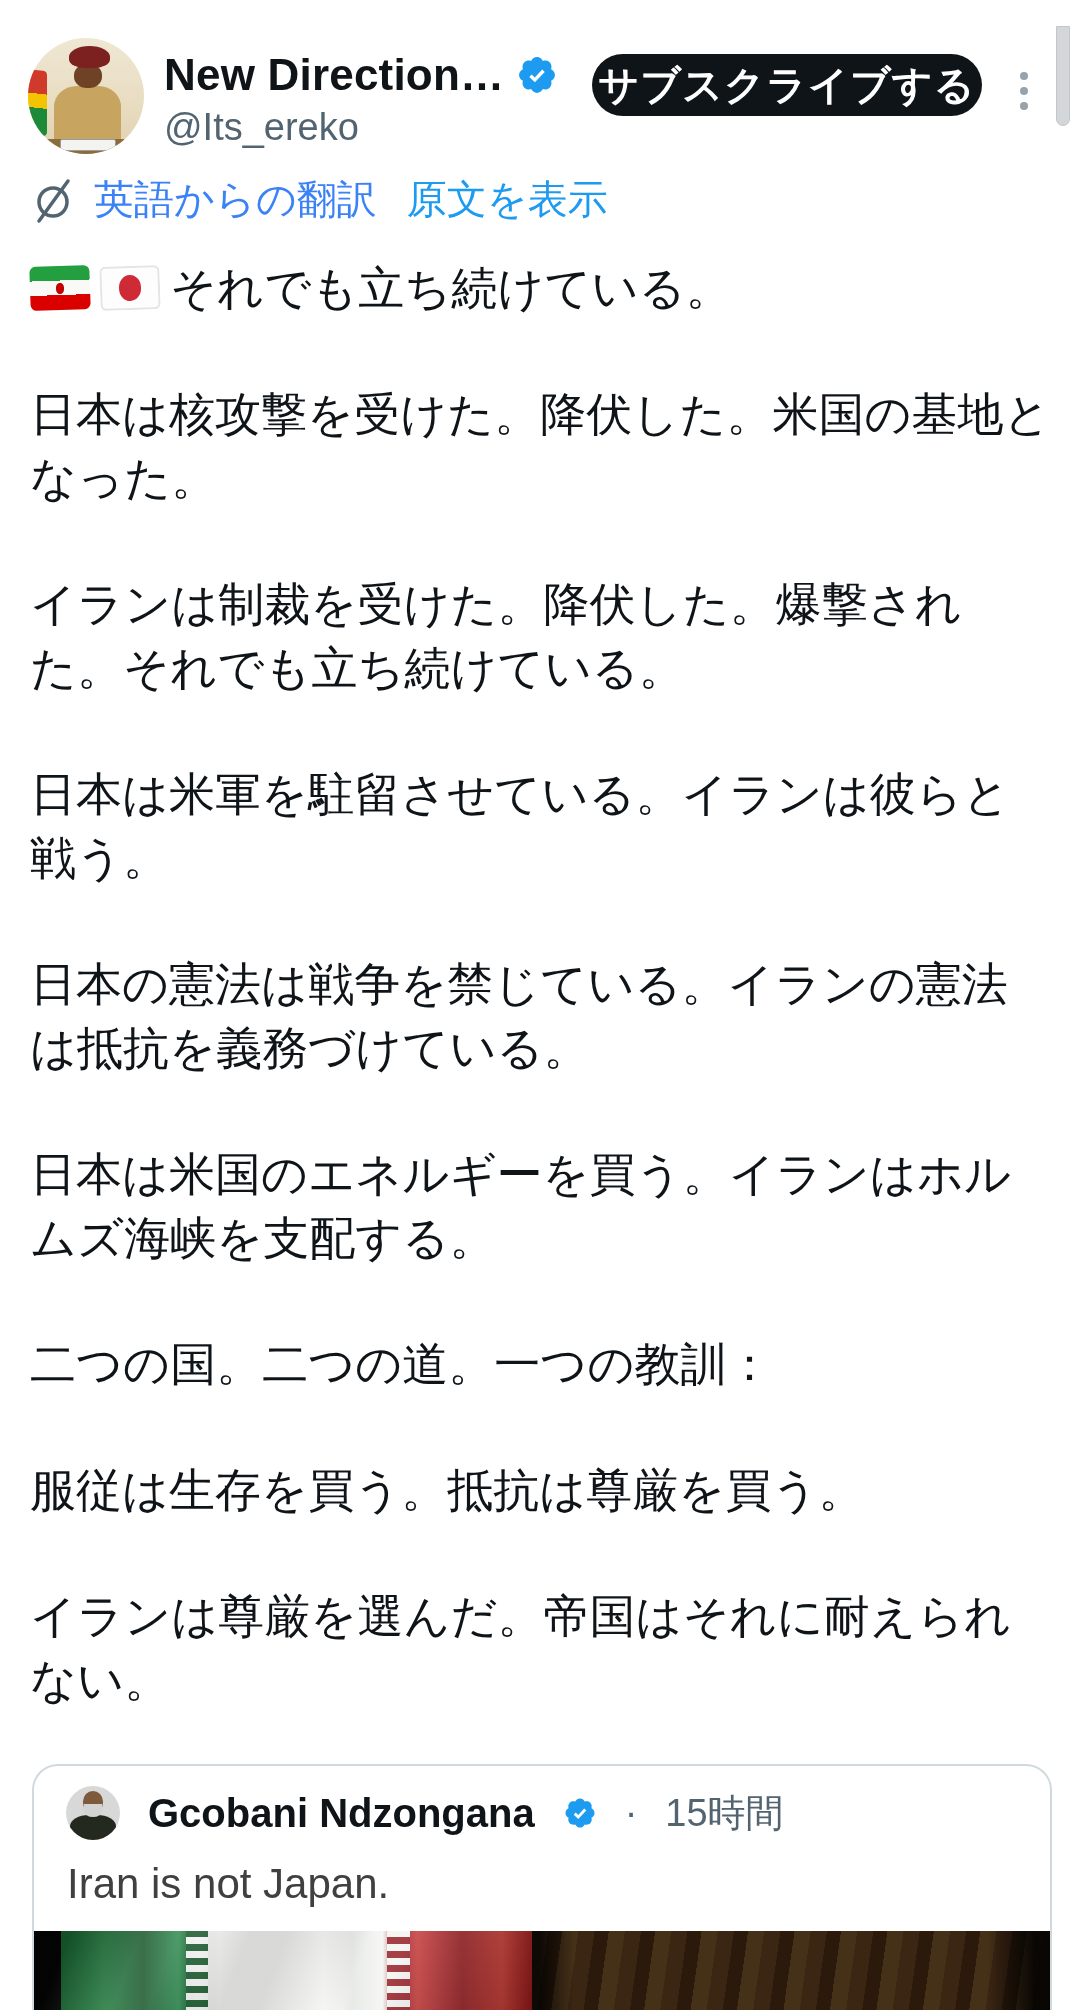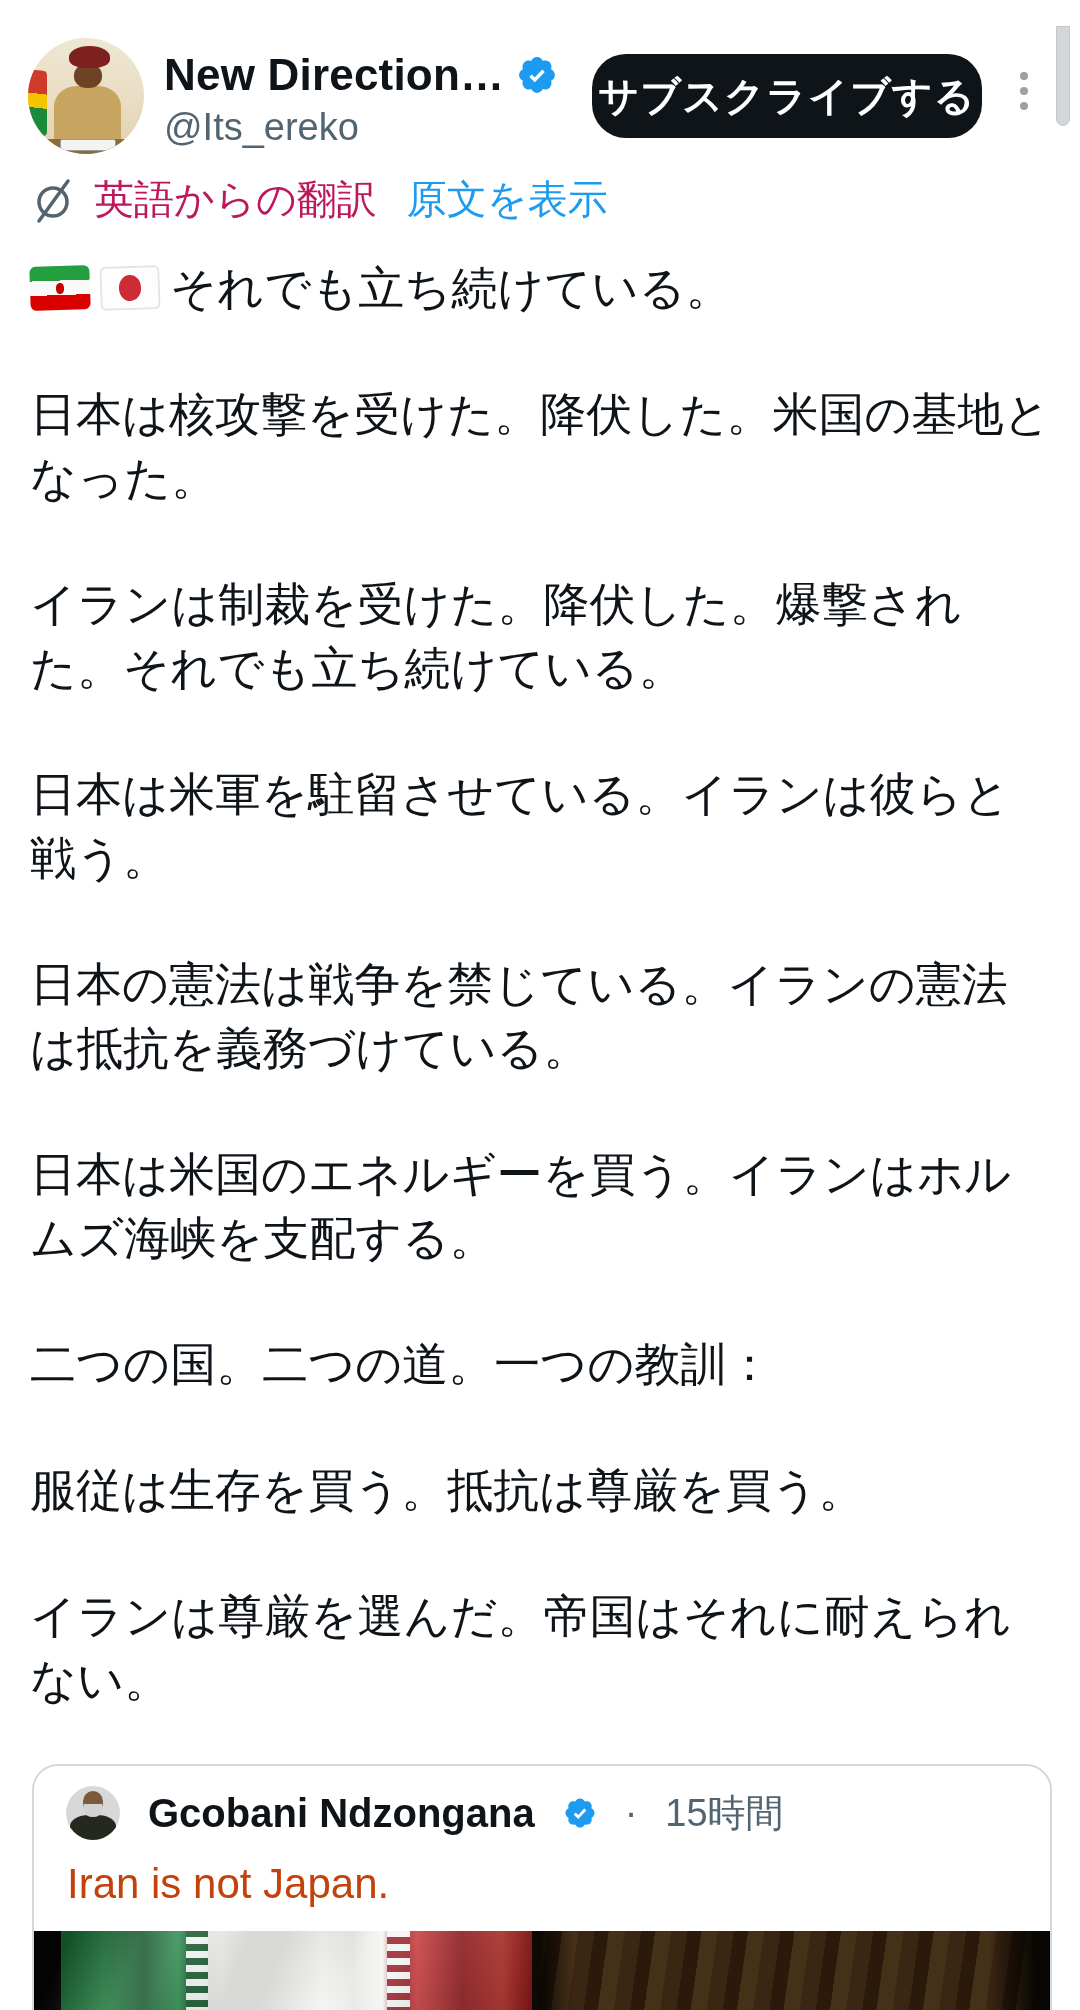--- a/index.html
+++ b/index.html
@@ -17,33 +17,33 @@
   .av-face{position:absolute;left:40%;top:22%;width:24%;height:21%;background:#6f4226;border-radius:46%;}
   .av-body{position:absolute;left:22%;top:41%;width:58%;height:52%;background:#c7a560;border-radius:34% 34% 0 0;}
   .av-desk{position:absolute;left:6%;bottom:0;width:94%;height:13%;background:#8a6d3b;}
   .av-tag{position:absolute;left:28%;bottom:3%;width:46%;height:8%;background:#f3f3f1;border:1px solid #9a9a9a;border-radius:2px;}
 
   .name-row{position:absolute;left:164px;top:24px;display:flex;align-items:center;gap:12px;white-space:nowrap;}
   .display-name{font-size:44px;font-weight:800;letter-spacing:0.2px;color:#0f1419;}
   .badge{flex:0 0 auto;}
   .handle{position:absolute;left:164px;top:80px;font-size:38px;color:#536471;}
 
-  .subscribe{position:absolute;left:592px;top:28px;width:390px;height:84px;border:none;border-radius:34px;
+  .subscribe{position:absolute;left:592px;top:28px;width:390px;height:62px;border:none;border-radius:34px;
     background:#0f1419;color:#ffffff;font-size:40px;font-weight:700;letter-spacing:1px;
     display:flex;align-items:center;justify-content:center;cursor:pointer;
     font-family:"Liberation Sans","DejaVu Sans",sans-serif;}
   .more{position:absolute;left:1020px;top:46px;display:flex;flex-direction:column;gap:7px;align-items:center;cursor:pointer;}
   .more i{width:8px;height:8px;border-radius:50%;background:#98a2ab;display:block;}
   .scrollbar{position:absolute;left:1056px;top:0;width:12px;height:98px;border-radius:0 0 7px 7px;
     background:#d4d7da;border:1px solid #c2c6ca;}
 
   
   .trans-row{position:absolute;left:30px;top:146px;display:flex;align-items:center;gap:16px;font-size:40px;white-space:nowrap;}
   .trans-icon{flex:0 0 auto;}
-  .trans-notice{color:#be185d;}
+  .trans-notice{color:#3b82f6;}
   .trans-link{color:#1d9bf0;text-decoration:none;margin-left:14px;cursor:pointer;}
 
   
   .body{position:absolute;left:30px;top:230px;width:1022px;font-size:46px;line-height:64px;color:#0f1419;}
   .body p{margin:0 0 62px 0;}
   .body p:last-child{margin-bottom:0;}
   .flag{display:inline-block;width:60px;height:44px;border-radius:6px;margin-right:10px;
     vertical-align:-6px;position:relative;overflow:hidden;transform:rotate(-2deg);}
   .flag.iran{background:linear-gradient(180deg,#239f40 0 33%,#f9f9f7 33% 66%,#da0000 66% 100%);}
   .flag.iran::after{content:"";position:absolute;left:44%;top:39%;width:13%;height:24%;background:#c40000;border-radius:45%;}
@@ -53,21 +53,21 @@
   
   .quote{position:absolute;left:32px;top:1738px;width:1016px;height:430px;background:#fff;
     border:2px solid #cfd9de;border-radius:26px;overflow:hidden;cursor:pointer;}
   .q-header{position:absolute;left:32px;top:20px;display:flex;align-items:center;gap:28px;white-space:nowrap;}
   .q-avatar{width:54px;height:54px;border-radius:50%;overflow:hidden;background:#d8d8d8;position:relative;flex:0 0 auto;}
   .q-head{position:absolute;left:31%;top:10%;width:38%;height:40%;background:#7d5a3c;border-radius:50%;}
   .q-beard{position:absolute;left:33%;top:33%;width:34%;height:24%;background:#d3d3d3;border-radius:0 0 50% 50%;}
   .q-shirt{position:absolute;left:8%;top:54%;width:84%;height:50%;background:#23291f;border-radius:42% 42% 0 0;}
   .q-name{font-size:40px;font-weight:800;color:#0f1419;}
   .q-gray{font-size:38px;color:#536471;}
-  .q-text{position:absolute;left:33px;top:94px;font-size:42px;color:#c2410c;}
+  .q-text{position:absolute;left:33px;top:94px;font-size:42px;color:#404040;}
   .q-media{position:absolute;left:0;top:165px;width:100%;height:265px;display:flex;background:#050505;}
   .m-left{position:relative;width:49%;height:100%;background:#0a0a0a;overflow:hidden;}
   .flag-art{position:absolute;left:0;top:0;width:100%;height:100%;
     background:linear-gradient(90deg,
       #050505 0 5.5%,
       #1e7a3c 5.5% 14%, #145328 22%, #2c8a4e 29%, #1b6b35 31%,
       #e9efe9 33%, #fbfbf9 37%,
       #fcfcfa 37% 58%, #e3e5e1 64%, #f4f5f2 70%,
       #8e1118 73.5%, #a81c24 75%,
       #c62f2f 77%, #99181d 86%, #d23b33 94%, #a51b1b 100%);}

